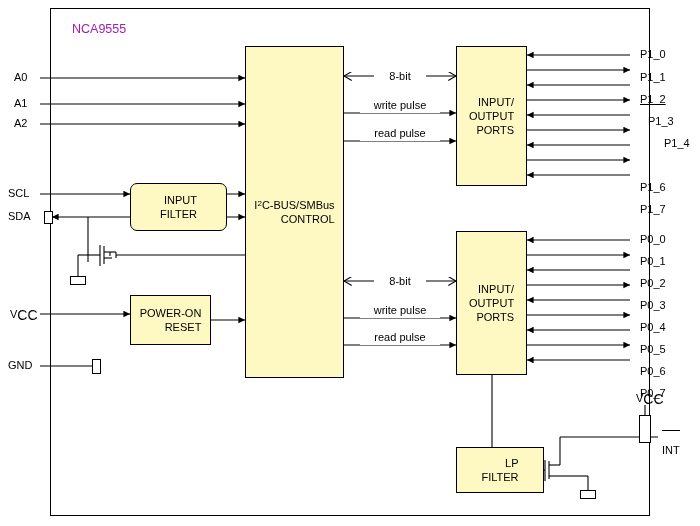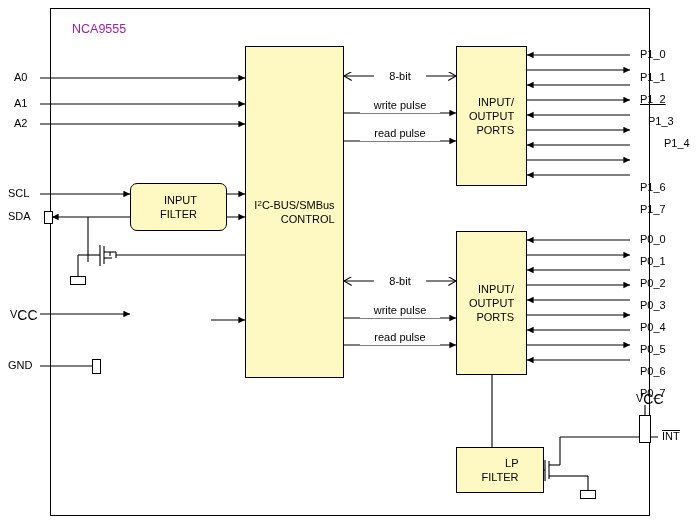--- a/index.html
+++ b/index.html
@@ -8,21 +8,21 @@
   .lbl{position:absolute;font-size:11px;color:#000;white-space:nowrap;line-height:1;}
   .lbl-c{position:absolute;font-size:11px;color:#000;white-space:nowrap;text-align:center;line-height:1.25;}
   .box{position:absolute;border:1.4px solid #000;background:#fef9c3;box-sizing:border-box;
        display:flex;align-items:center;justify-content:center;text-align:right;
        font-size:11px;line-height:1.3;color:#000;}
   .outer{position:absolute;border:1.4px solid #000;background:#fff;box-sizing:border-box;}
   .title{position:absolute;font-size:12.5px;font-weight:normal;color:#a21caf;}
   svg.wires{position:absolute;left:0;top:0;width:700px;height:526px;pointer-events:none;}
   .sub{font-size:14px;vertical-align:-2px;}
   .sup{font-size:8px;vertical-align:3px;}
-  .ovl{border-top:1.2px solid #000;padding-top:0px;display:inline-block;line-height:1.05;}
+  .ovl{border-top:1.2px solid #000;padding-top:14px;display:inline-block;line-height:1.05;}
 </style>
 </head>
 <body>
 
 <div id="root">
 
   <div class="outer" style="left:50px;top:8px;width:600px;height:508px;"></div>
 
   <div class="title" style="left:72px;top:22px;">NCA9555</div>
 
@@ -139,20 +139,23 @@
   <div class="lbl" style="left:8px;top:360px;">GND</div>
 
   <div class="box" style="left:130px;top:183px;width:97px;height:48px;border-radius:7px;">
     <span>INPUT<br>FILTER</span>
   </div>
 
   <div class="box" style="left:245px;top:46px;width:99px;height:332px;">
     <span>I<span class="sup">2</span>C-BUS/SMBus<br>CONTROL</span>
   </div>
 
+  <div class="box" style="left:130px;top:295px;width:81px;height:50px;">
+    <span>POWER-ON<br>RESET</span>
+  </div>
 
   <div class="box" style="left:456px;top:46px;width:71px;height:140px;">
     <span>INPUT/<br>OUTPUT<br>PORTS</span>
   </div>
 
   <div class="box" style="left:456px;top:231px;width:71px;height:144px;">
     <span>INPUT/<br>OUTPUT<br>PORTS</span>
   </div>
 
   <div class="box" style="left:456px;top:447px;width:88px;height:46px;">

